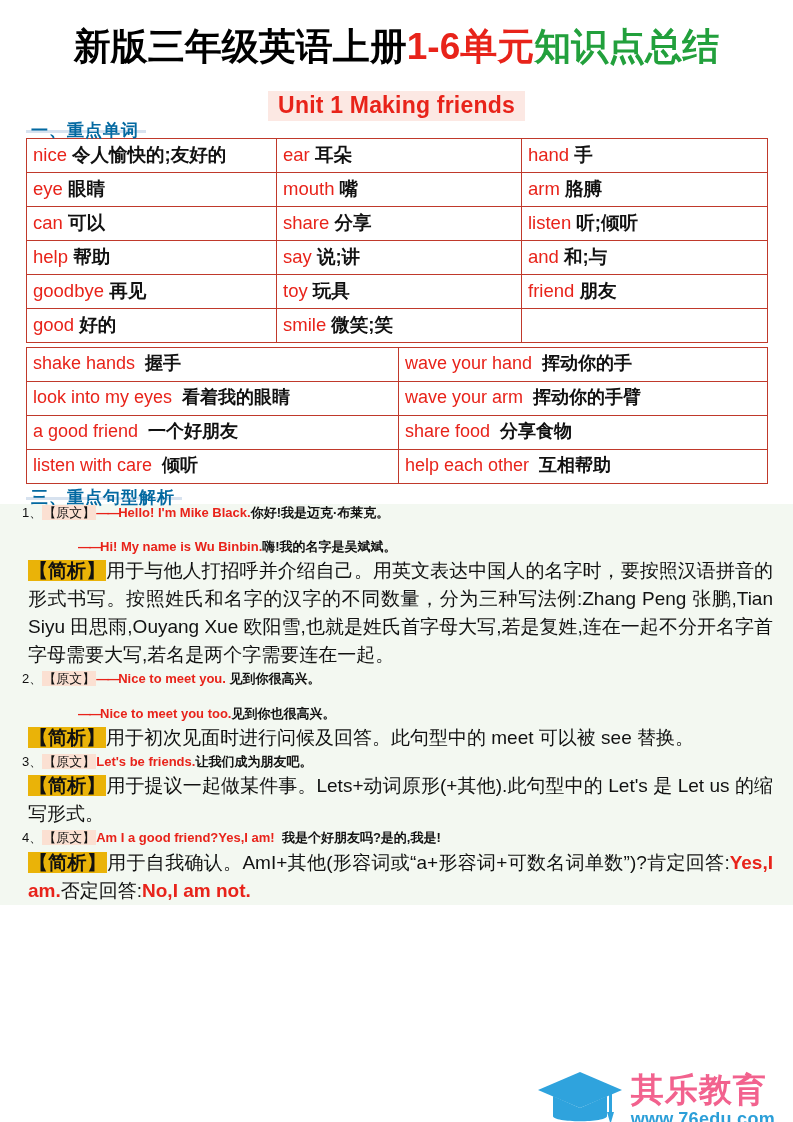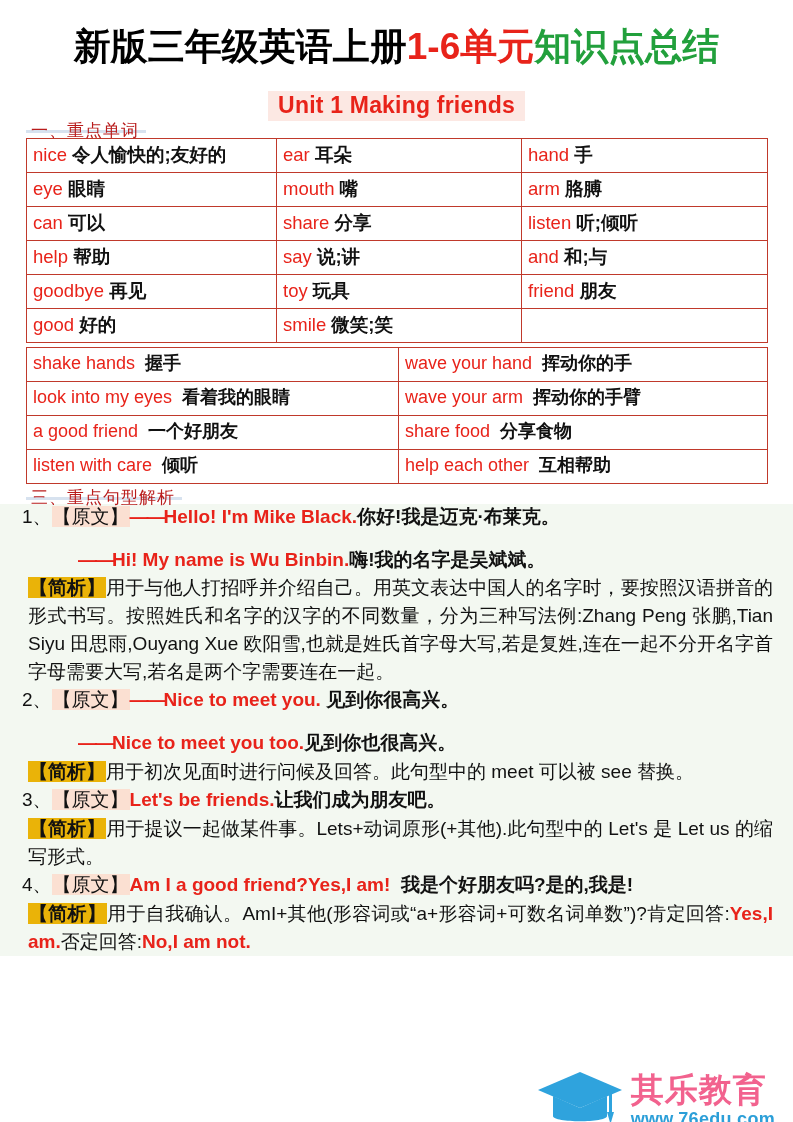--- a/index.html
+++ b/index.html
@@ -53,22 +53,22 @@
   }
 
   
   .sec-head {
     margin: 9px 0 2px 26px;
     display: inline-block;
   }
   .sec-head span {
     display: inline-block;
     font-size: 17px;
-    font-weight: normal;
-    color: #b91c1c;
+    font-weight: bold;
+    color: #0369a1;
     background: #d7e2ef;
     padding: 1px 7px 2px 5px;
     letter-spacing: 1px;
   }
   .sec-row { line-height: 0; }
 
   
   table.vocab, table.phrase {
     border-collapse: collapse;
     margin: 3px 0 4px 26px;
@@ -96,21 +96,21 @@
   table.phrase td { font-size: 18px; }
   table.phrase .en { font-weight: normal; }
 
   
   .body-block {
     margin: 2px 0 0 0;
     padding: 0 20px 0 22px;
     background: #f3f8f1;
   }
   .s-line {
-    font-size: 19px;
+    font-size: 13px;
     line-height: 1.42;
     color: #111111;
     margin: 1px 0 0 0;
     white-space: nowrap;
   }
   .num { font-weight: normal; color: #111; }
   .tag-origin {
     background: #fbe0d2;
     color: #111111;
     padding: 0 1px;

